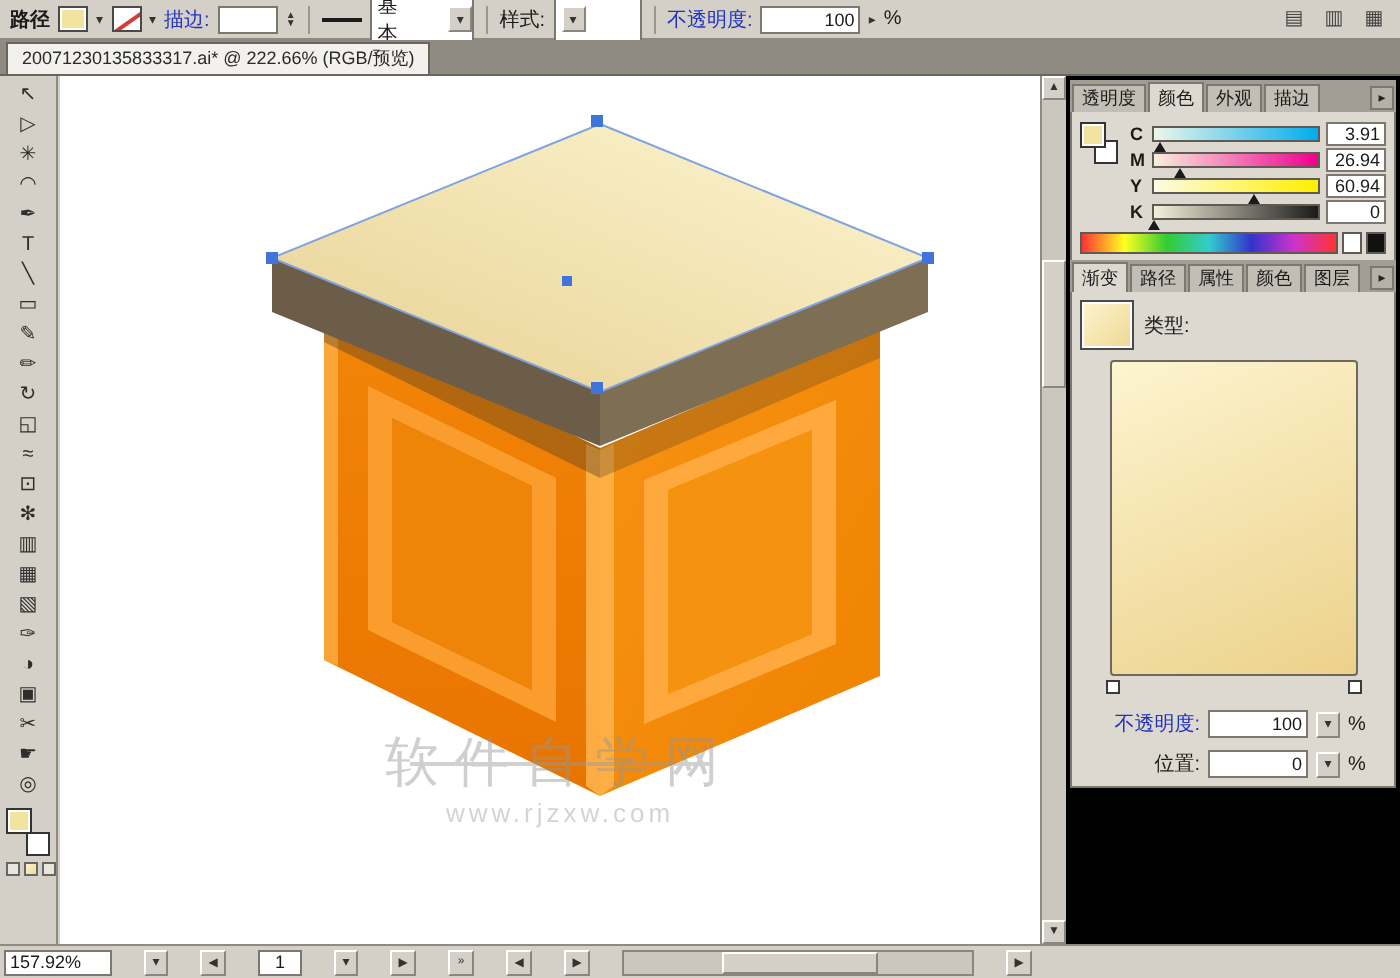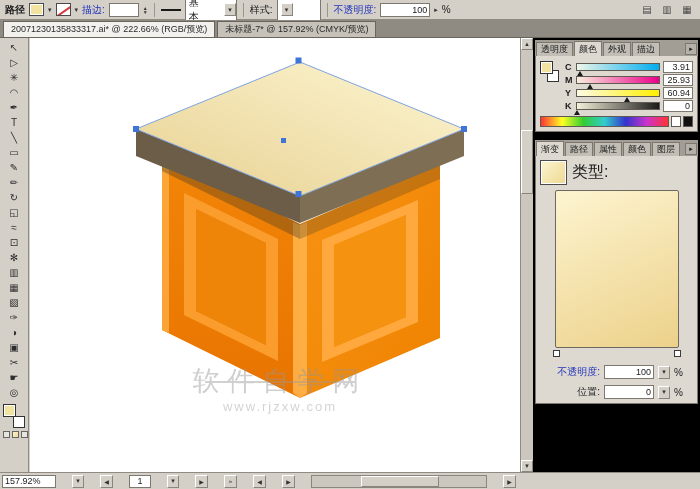--- a/index.html
+++ b/index.html
@@ -60,24 +60,24 @@
 .csliders{flex:1}
 .crow{display:flex;align-items:center;gap:3px;height:13px}
 .clab{width:8px;font-size:9px;font-weight:bold}
 .ctrack{flex:1;height:8px;border:1px solid #5f5b54;position:relative}
 .cmark{position:absolute;top:7px;width:0;height:0;border-left:3px solid transparent;border-right:3px solid transparent;border-bottom:5px solid #1a1a1a}
 .cval{width:30px;height:12px;background:#fff;border:1px solid #7d786f;font-size:9px;text-align:right;padding:0 2px;line-height:11px}
 .cspec{display:flex;margin-top:4px;height:11px}
 .spectrum{flex:1;border:1px solid #5f5b54;background:linear-gradient(to right,#f33,#ff2,#3c3,#3cc,#33c,#c3c,#f33)}
 .bw{width:10px;border:1px solid #5f5b54;margin-left:2px}
 .bw.white{background:#fff}.bw.black{background:#111}
-#gradPanel{top:102px}
+#gradPanel{top:92px}
 .grow1{display:flex;align-items:center;gap:5px;margin-bottom:5px}
 .gswatch{width:27px;height:25px;border:1px solid #4a4a4a;box-shadow:inset 0 0 0 1px #fff}
-.glab{font-size:16px;white-space:nowrap}
+.glab{font-size:10px;white-space:nowrap}
 .gcombo{flex:1;height:16px;background:#fff;border:1px solid #7d786f;display:flex;align-items:center;font-size:10px;padding-left:3px}
 .gcombo .cbtn{margin-left:auto}
 .grow2{display:flex;align-items:center;gap:3px;margin-bottom:6px}
 .gsquare{width:124px;height:158px;margin:0 auto;border:1px solid #6d6961;border-radius:2px}
 .gstops{position:relative;width:124px;height:10px;margin:1px auto 0}
 .gstop{position:absolute;top:1px;width:7px;height:7px;background:#fff;border:1px solid #3a3a3a}
 .gstop.left{left:-2px}.gstop.right{right:-2px}
 .gform{display:flex;align-items:center;gap:4px;margin-top:6px;padding-left:8px;font-size:10px}
 .gform .lab{width:52px;text-align:right;white-space:nowrap}
 
@@ -124,21 +124,20 @@
     <b class="mini">▸</b>
     <span class="tb-label">%</span>
     <span class="flex1"></span>
     <span class="tb-icon">▤</span>
     <span class="tb-icon">▥</span>
     <span class="tb-icon">▦</span>
   </div>
 
   <div class="tabbar">
       <div class="doctab active">20071230135833317.ai* @ 222.66% (RGB/预览)</div>
-      <div class="doctab">未标题-7* @ 157.92% (CMYK/预览)</div>
     </div>
 
   <div class="toolcol">
       <div class="tool">↖</div>
       <div class="tool">▷</div>
       <div class="tool">✳</div>
       <div class="tool">◠</div>
       <div class="tool">✒</div>
       <div class="tool">T</div>
       <div class="tool">╲</div>
@@ -246,21 +245,21 @@
                 <div class="ctrack" style="background: linear-gradient(to right, rgb(237, 246, 233), rgb(0, 173, 239));">
                   <span class="cmark" style="left: calc(3.91% - 3px);"></span>
                 </div>
                 <div class="cval">3.91</div>
               </div>
               <div class="crow">
                 <span class="clab">M</span>
                 <div class="ctrack" style="background: linear-gradient(to right, rgb(248, 239, 220), rgb(236, 0, 140));">
                   <span class="cmark" style="left: calc(16.41% - 3px);"></span>
                 </div>
-                <div class="cval">25.93</div>
+                <div class="cval">26.94</div>
               </div>
               <div class="crow">
                 <span class="clab">Y</span>
                 <div class="ctrack" style="background: linear-gradient(to right, rgb(253, 251, 228), rgb(255, 239, 0));">
                   <span class="cmark" style="left: calc(60.94% - 3px);"></span>
                 </div>
                 <div class="cval">60.94</div>
               </div>
               <div class="crow">
                 <span class="clab">K</span>

